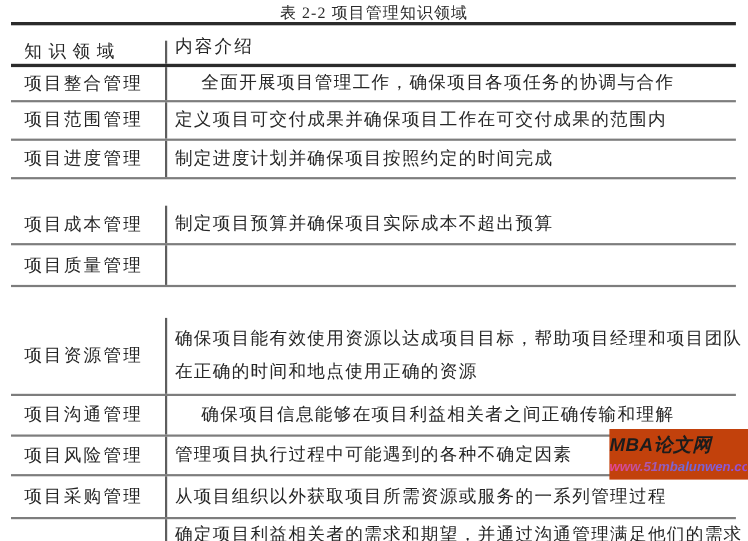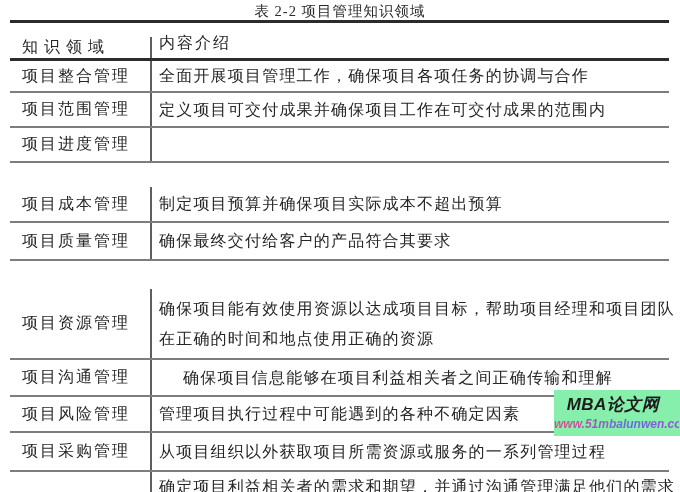--- a/index.html
+++ b/index.html
@@ -59,38 +59,38 @@
     padding-left: 7px;
     padding-right: 2px;
     letter-spacing: 1.2px;
     line-height: 30px;
     white-space: pre;
   }
   .row.header .cell.left { letter-spacing: 6px; }
   .row.header .cell.right { letter-spacing: 2px; }
 
   
-  .h-r0 { height: 32px; }
+  .h-r0 { height: 32px; gap: 24px; }
   .h-r1 { height: 35px; }
   .h-r2 { height: 35px; }
   .h-r3 { height: 36px; margin-top: 24px; }
   .h-r4 { height: 38px; }
   .h-r5 { height: 71px; margin-top: 28px; }
   .h-r6 { height: 37px; gap: 24px; }
   .h-r7 { height: 36px; }
   .h-r8 { height: 39px; }
   .h-r9 { height: 59px; }
 
   .watermark {
     position: absolute;
     right: 0; bottom: 0;
     width: 126px;
     height: 46px;
-    background: #86efac;
-    text-align: center;
+    background: #c2410c;
+    text-align: left;
     font-family: "Liberation Sans", "DejaVu Sans", sans-serif;
     font-style: italic;
   }
   .wm-name {
     font-weight: bold;
     font-size: 17px;
     color: #1c1c1c;
     margin: 3px 8px 0 0;
     letter-spacing: 0.5px;
   }
@@ -128,30 +128,30 @@
       <div class="cell right">全面开展项目管理工作，确保项目各项任务的协调与合作</div>
     </div>
 
     <div class="row h-r1">
       <div class="cell left">项目范围管理</div>
       <div class="cell right">定义项目可交付成果并确保项目工作在可交付成果的范围内</div>
     </div>
 
     <div class="row h-r2">
       <div class="cell left">项目进度管理</div>
+      <div class="cell right">制定进度计划并确保项目按照约定的时间完成</div>
     </div>
 
     <div class="row h-r3">
       <div class="cell left">项目成本管理</div>
       <div class="cell right">制定项目预算并确保项目实际成本不超出预算</div>
     </div>
 
     <div class="row h-r4">
       <div class="cell left">项目质量管理</div>
-      <div class="cell right">确保最终交付给客户的产品符合其要求</div>
     </div>
 
     <div class="row h-r5">
       <div class="cell left">项目资源管理</div>
       <div class="cell right">确保项目能有效使用资源以达成项目目标，帮助项目经理和项目团队
 在正确的时间和地点使用正确的资源</div>
     </div>
 
     <div class="row h-r6">
       <div class="cell left">项目沟通管理</div>

